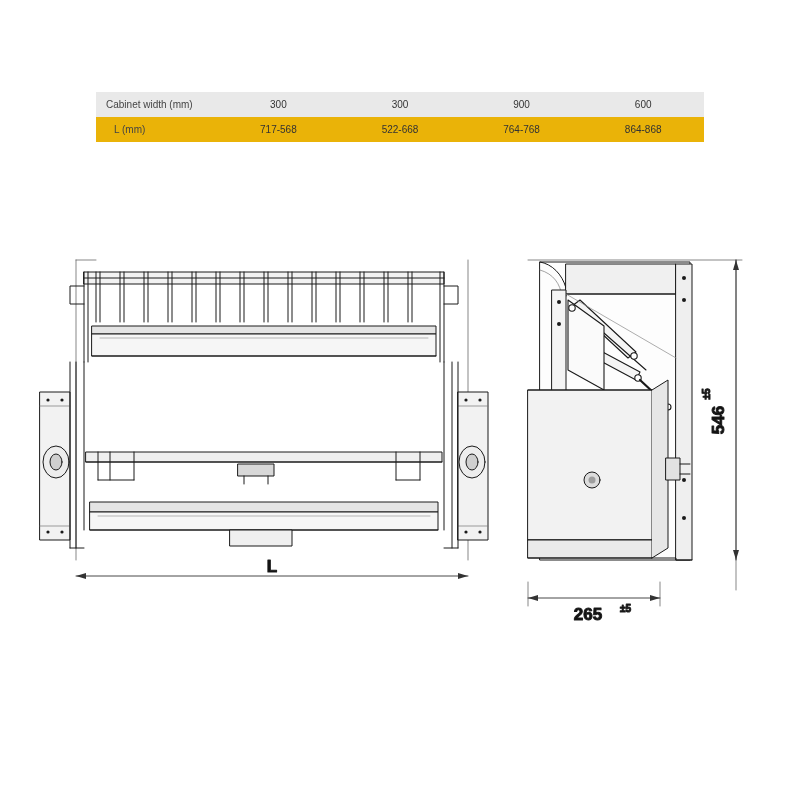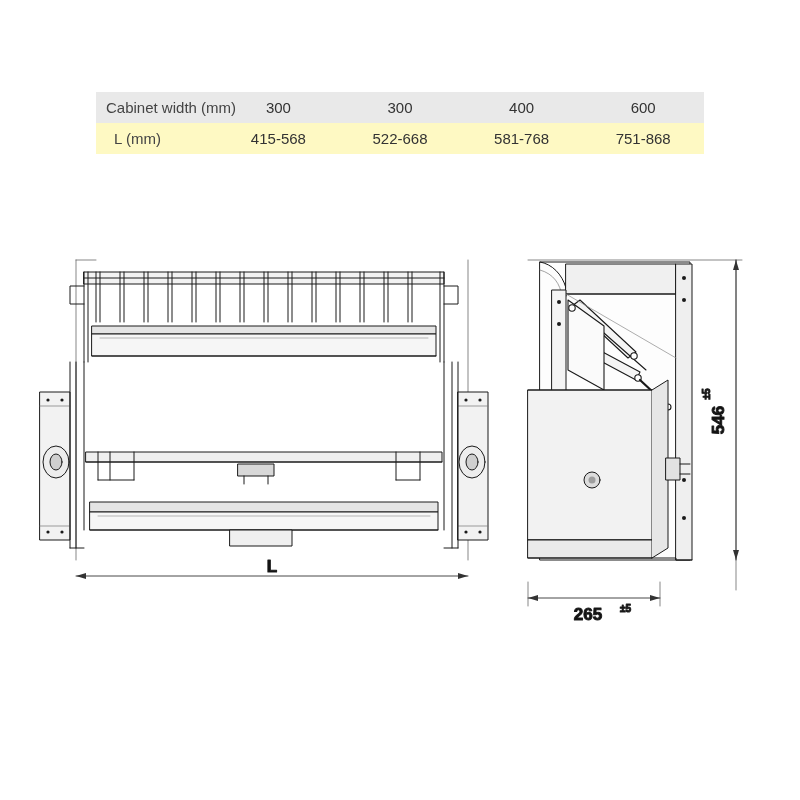--- a/index.html
+++ b/index.html
@@ -24,24 +24,24 @@
   }
   #spec-table table {
     border-collapse: collapse;
     width: 100%;
     table-layout: fixed;
   }
   #spec-table tr.header-row {
     background: #e9e9e9;
   }
   #spec-table tr.value-row {
-    background: #fef9c3;
+    background: #eab308;
   }
   #spec-table td {
-    font-size: 15px;
+    font-size: 10px;
     color: #333333;
     padding: 7px 4px;
     text-align: center;
     white-space: nowrap;
     margin-left: 24px;
   }
   #spec-table td.row-label {
     text-align: left;
     padding-left: 10px;
     color: #444444;
@@ -78,29 +78,29 @@
 </head>
 <body>
 
 <div id="spec-table">
   <table>
     <tbody>
         <tr class="header-row">
       <td class="row-label">Cabinet width (mm)</td>
       <td>300</td>
       <td>300</td>
-      <td>400</td>
+      <td>900</td>
       <td>600</td>
     </tr>
     <tr class="value-row">
       <td class="row-label">L (mm)</td>
-      <td>415-568</td>
+      <td>717-568</td>
       <td>522-668</td>
-      <td>581-768</td>
-      <td>751-868</td>
+      <td>764-768</td>
+      <td>864-868</td>
     </tr>
   </tbody>
     </table>
 </div>
 
 <div id="drawing">
 <svg width="800" height="420" viewBox="0 0 800 420" xmlns="http://www.w3.org/2000/svg">
 
   <g fill="none" stroke="#1a1a1a" stroke-width="1" stroke-linejoin="round" stroke-linecap="round">
 

